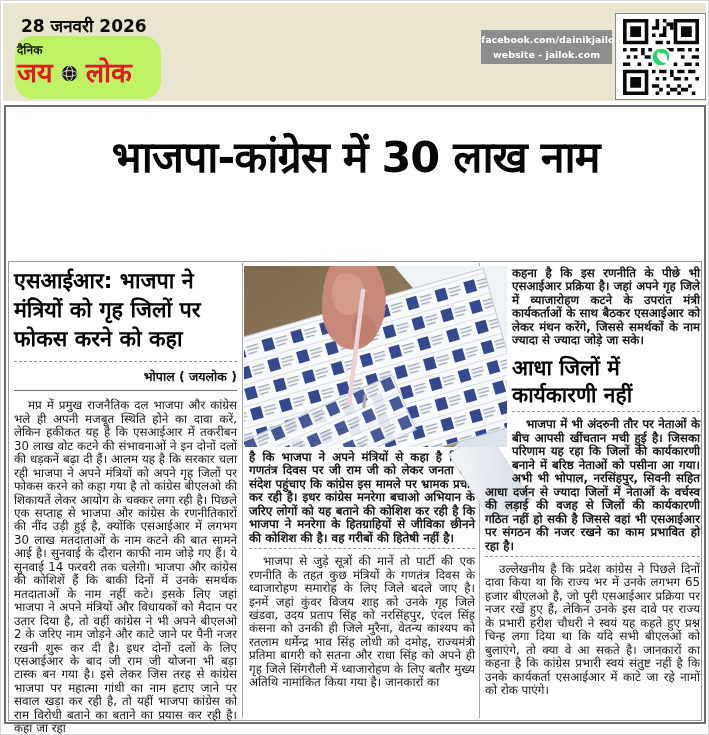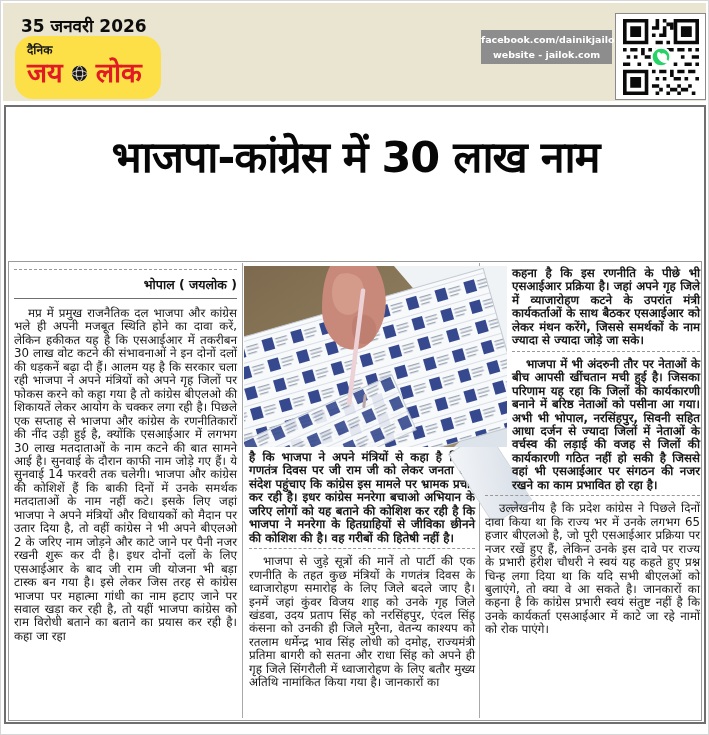--- a/index.html
+++ b/index.html
@@ -3,22 +3,22 @@
 <meta charset="utf-8">
 <style>
   html,body{margin:0;padding:0;background:#ffffff;}
   .page{position:relative;width:709px;height:735px;background:#fff;
         font-family:"DejaVu Sans",sans-serif;color:#141414;overflow:hidden;
         border:1px solid #d6d6d6;box-sizing:border-box;}
 
   
   .masthead{position:absolute;left:2px;top:2px;width:703px;height:98px;background:#eae5d1;}
   .date{position:absolute;left:18px;top:11px;font-size:17px;font-weight:800;color:#0d0d0d;}
-  .logo-box{position:absolute;left:12px;top:33px;width:146px;height:63px;background:#fde047;
-            border-radius:18px;padding:5px 12px;box-sizing:border-box;}
+  .logo-box{position:absolute;left:12px;top:33px;width:146px;height:63px;background:#bef264;
+            border-radius:18px;padding:5px 2px;box-sizing:border-box;}
   .daily{font-size:12px;font-weight:700;color:#1a1a1a;}
   .logo-line{display:flex;align-items:center;gap:8px;font-size:27px;font-weight:800;
              color:#e01b24;line-height:1.05;margin-top:1px;}
   .social-box{position:absolute;left:478px;top:27px;width:131px;height:34px;background:#8d8d8d;
               color:#fff;text-align:center;font-size:9.5px;font-weight:700;line-height:1.55;
               padding-top:3px;box-sizing:border-box;}
   .promo{position:absolute;left:464px;top:62px;width:148px;text-align:center;font-size:13px;
          font-weight:800;line-height:1.35;color:#0d0d0d;}
   .qr-box{position:absolute;left:612px;top:10px;width:91px;height:87px;background:#fff;
           border:1px solid #8a8a8a;display:flex;align-items:center;justify-content:center;
@@ -59,21 +59,21 @@
                 transform:rotate(-33deg);border:1px solid #cfd6de;box-sizing:border-box;}
   .col2-photo-spacer{height:184px;}
   .overhang-spacer{float:left;width:27px;height:215px;}
 </style>
 </head>
 <body>
 
 <div class="page">
 
   <div class="masthead">
-    <div class="date">35 जनवरी 2026</div>
+    <div class="date">28 जनवरी 2026</div>
 
     <div class="logo-box">
       <div class="daily">दैनिक</div>
       <div class="logo-line">
         <span>जय</span>
         <span>
           <svg width="17" height="17" viewBox="0 0 20 20">
             <circle cx="10" cy="10" r="9" fill="#181818"></circle>
             <ellipse cx="10" cy="10" rx="8.6" ry="3.4" fill="none" stroke="#efe9e0" stroke-width="1.1"></ellipse>
             <ellipse cx="10" cy="10" rx="3.8" ry="8.6" fill="none" stroke="#efe9e0" stroke-width="1.1"></ellipse>
@@ -125,20 +125,21 @@
 
   <div class="headline">
     <div>भाजपा-कांग्रेस में 30 लाख नाम</div>
   </div>
 
   <div class="body-box"></div>
   <div class="colsep" style="left:241px;"></div>
   <div class="colsep" style="left:478px;"></div>
 
   <div class="col col1">
+    <h2 class="subhead">एसआईआर: भाजपा ने मंत्रियों को गृह जिलों पर फोकस करने को कहा</h2>
     <div class="byline-wrap">
       <span class="byline">भोपाल ( जयलोक )</span>
     </div>
     <p class="body indent">मप्र में प्रमुख राजनैतिक दल भाजपा और कांग्रेस भले ही अपनी मजबूत स्थिति होने का दावा करें, लेकिन हकीकत यह है कि एसआईआर में तकरीबन 30 लाख वोट कटने की संभावनाओं ने इन दोनों दलों की धड़कनें बढ़ा दी हैं। आलम यह है कि सरकार चला रही भाजपा ने अपने मंत्रियों को अपने गृह जिलों पर फोकस करने को कहा गया है तो कांग्रेस बीएलओ की शिकायतें लेकर आयोग के चक्कर लगा रही है। पिछले एक सप्ताह से भाजपा और कांग्रेस के रणनीतिकारों की नींद उड़ी हुई है, क्योंकि एसआईआर में लगभग 30 लाख मतदाताओं के नाम कटने की बात सामने आई है। सुनवाई के दौरान काफी नाम जोड़े गए हैं। ये सुनवाई 14 फरवरी तक चलेगी। भाजपा और कांग्रेस की कोशिशें हैं कि बाकी दिनों में उनके समर्थक मतदाताओं के नाम नहीं कटे। इसके लिए जहां भाजपा ने अपने मंत्रियों और विधायकों को मैदान पर उतार दिया है, तो वहीं कांग्रेस ने भी अपने बीएलओ 2 के जरिए नाम जोड़ने और काटे जाने पर पैनी नजर रखनी शुरू कर दी है। इधर दोनों दलों के लिए एसआईआर के बाद जी राम जी योजना भी बड़ा टास्क बन गया है। इसे लेकर जिस तरह से कांग्रेस भाजपा पर महात्मा गांधी का नाम हटाए जाने पर सवाल खड़ा कर रही है, तो यहीं भाजपा कांग्रेस को राम विरोधी बताने का बताने का प्रयास कर रही है। कहा जा रहा</p>
   </div>
 
   <div class="photo">
     <svg width="263" height="181" viewBox="0 0 263 181">
       <defs>
         <pattern id="cells" width="30" height="21" patternUnits="userSpaceOnUse">
@@ -189,19 +190,20 @@
   <div class="col col2">
     <div class="col2-photo-spacer"></div>
     <p class="body mb">है कि भाजपा ने अपने मंत्रियों से कहा है कि वे गणतंत्र दिवस पर जी राम जी को लेकर जनता तक संदेश पहुंचाए कि कांग्रेस इस मामले पर भ्रामक प्रचार कर रही है। इधर कांग्रेस मनरेगा बचाओ अभियान के जरिए लोगों को यह बताने की कोशिश कर रही है कि भाजपा ने मनरेगा के हितग्राहियों से जीविका छीनने की कोशिश की है। वह गरीबों की हितेषी नहीं है।</p>
     <hr class="sec-rule">
     <p class="body indent">भाजपा से जुड़े सूत्रों की मानें तो पार्टी की एक रणनीति के तहत कुछ मंत्रियों के गणतंत्र दिवस के ध्वाजारोहण समारोह के लिए जिले बदले जाए है। इनमें जहां कुंवर विजय शाह को उनके गृह जिले खंडवा, उदय प्रताप सिंह को नरसिंहपुर, एंदल सिंह कंसना को उनकी ही जिले मुरैना, वेतन्य काश्यप को रतलाम धर्मेन्द्र भाव सिंह लोधी को दमोह, राज्यमंत्री प्रतिमा बागरी को सतना और राधा सिंह को अपने ही गृह जिले सिंगरौली में ध्वाजारोहण के लिए बतौर मुख्य अतिथि नामांकित किया गया है। जानकारों का</p>
   </div>
 
   <div class="col col3">
     <div class="overhang-spacer"></div>
     <p class="body mb">कहना है कि इस रणनीति के पीछे भी एसआईआर प्रक्रिया है। जहां अपने गृह जिले में व्याजारोहण कटने के उपरांत मंत्री कार्यकर्ताओं के साथ बैठकर एसआईआर को लेकर मंथन करेंगे, जिससे समर्थकों के नाम ज्यादा से ज्यादा जोड़े जा सके।</p>
+    <h3 class="sec-head">आधा जिलों में कार्यकारणी नहीं</h3>
     <hr class="sec-rule">
     <p class="body indent mb">भाजपा में भी अंदरुनी तौर पर नेताओं के बीच आपसी खींचतान मची हुई है। जिसका परिणाम यह रहा कि जिलों की कार्यकारणी बनाने में बरिष्ठ नेताओं को पसीना आ गया। अभी भी भोपाल, नरसिंहपुर, सिवनी सहित आधा दर्जन से ज्यादा जिलों में नेताओं के वर्चस्व की लड़ाई की वजह से जिलों की कार्यकारणी गठित नहीं हो सकी है जिससे वहां भी एसआईआर पर संगठन की नजर रखने का काम प्रभावित हो रहा है।</p>
     <hr class="sec-rule">
     <p class="body indent">उल्लेखनीय है कि प्रदेश कांग्रेस ने पिछले दिनों दावा किया था कि राज्य भर में उनके लगभग 65 हजार बीएलओ है, जो पूरी एसआईआर प्रक्रिया पर नजर रखें हुए हैं, लेकिन उनके इस दावे पर राज्य के प्रभारी हरीश चौधरी ने स्वयं यह कहते हुए प्रश्न चिन्ह लगा दिया था कि यदि सभी बीएलओं को बुलाएंगे, तो क्या वे आ सकते है। जानकारों का कहना है कि कांग्रेस प्रभारी स्वयं संतुष्ट नहीं है कि उनके कार्यकर्ता एसआईआर में काटे जा रहे नामों को रोक पाएंगे।</p>
   </div>
 
 </div>
 
 </body></html>

